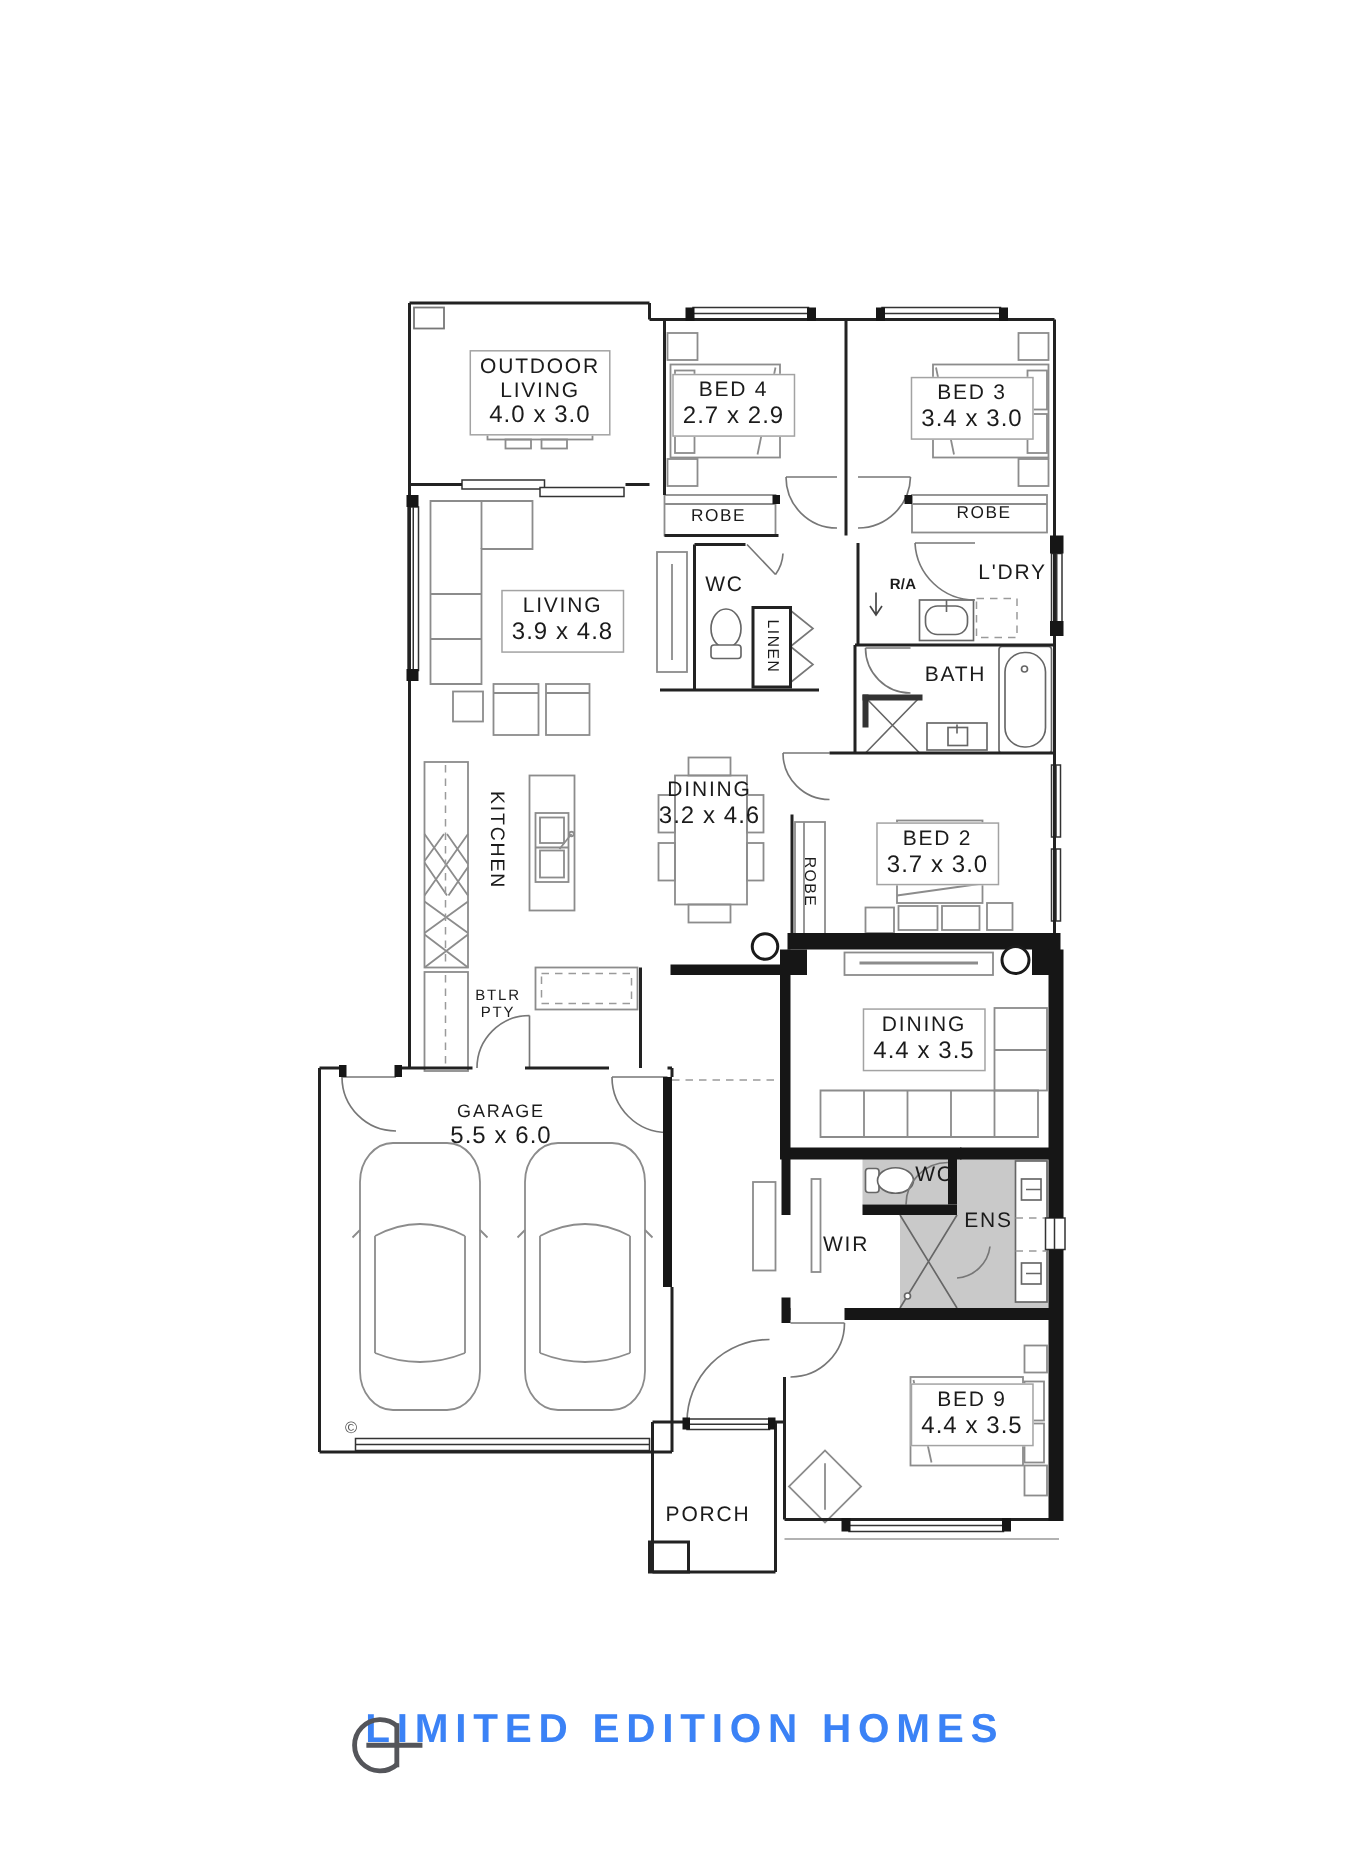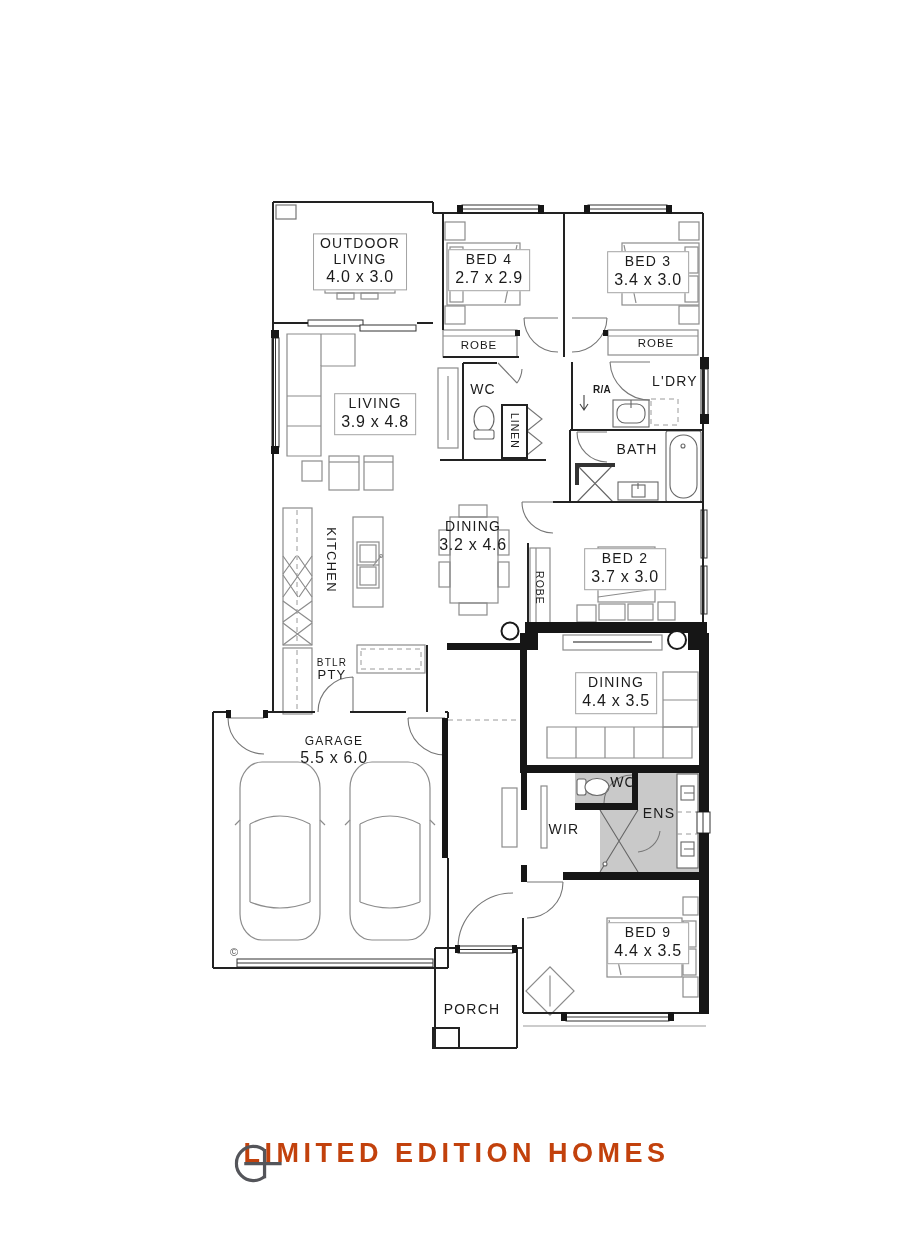--- a/index.html
+++ b/index.html
@@ -12,21 +12,21 @@
   .lbl .dm{font-size:16px;letter-spacing:.7px;margin-top:1px;}
   .boxed{background:#fff;border:1px solid #a3a3a3;padding:2px 6px 3px;}
   .vert{transform:translate(-50%,-50%) rotate(90deg);}
   .sm .nm{font-size:11.5px;letter-spacing:1px;}
   .vsm .nm{font-size:10.5px;letter-spacing:1px;}
   .xs .nm{font-size:10px;font-weight:bold;letter-spacing:.2px;margin-left:36px;}
   .bold .nm{font-weight:normal;}
   .copyright{position:absolute;transform:translate(-50%,-50%);font-size:11px;color:#555;z-index:5;}
   .logo{position:absolute;left:452px;top:1153px;transform:translate(-50%,-50%);
         display:flex;align-items:center;gap:9px;z-index:5;}
-  .logo-text{font-size:27px;font-weight:bold;letter-spacing:4.5px;color:#c2410c;white-space:nowrap;}
+  .logo-text{font-size:27px;font-weight:bold;letter-spacing:4.5px;color:#3b82f6;white-space:nowrap;}
 </style>
 </head>
 <body>
 
 <div class="stage">
 
 <svg width="901" height="1245" viewBox="0 0 901 1245">
 
   <g fill="#c9c9c9" stroke="none">
     <rect x="575" y="772" width="57" height="31"></rect>
@@ -324,21 +324,21 @@
 </div>
 <div class="lbl vert vsm" style="left:539px;top:588px">
   <div class="nm">ROBE</div>
 </div>
 <div class="lbl boxed" style="left:625px;top:569px">
   <div class="nm">BED 2</div>
       <div class="dm">3.7 x 3.0</div>
 </div>
 <div class="lbl" style="left:332px;top:670px">
   <div class="nm" style="font-size:10px">BTLR</div>
-  <div class="nm" style="font-size:13px">PTY</div>
+  <div class="nm" style="font-size:10px">PTY</div>
 </div>
 <div class="lbl boxed" style="left:616px;top:693px">
   <div class="nm">DINING</div>
       <div class="dm">4.4 x 3.5</div>
 </div>
 <div class="lbl" style="left:334px;top:751px">
   <div class="nm" style="font-size:12px">GARAGE</div>
   <div class="dm">5.5 x 6.0</div>
 </div>
 <div class="lbl" style="left:623px;top:783px">

